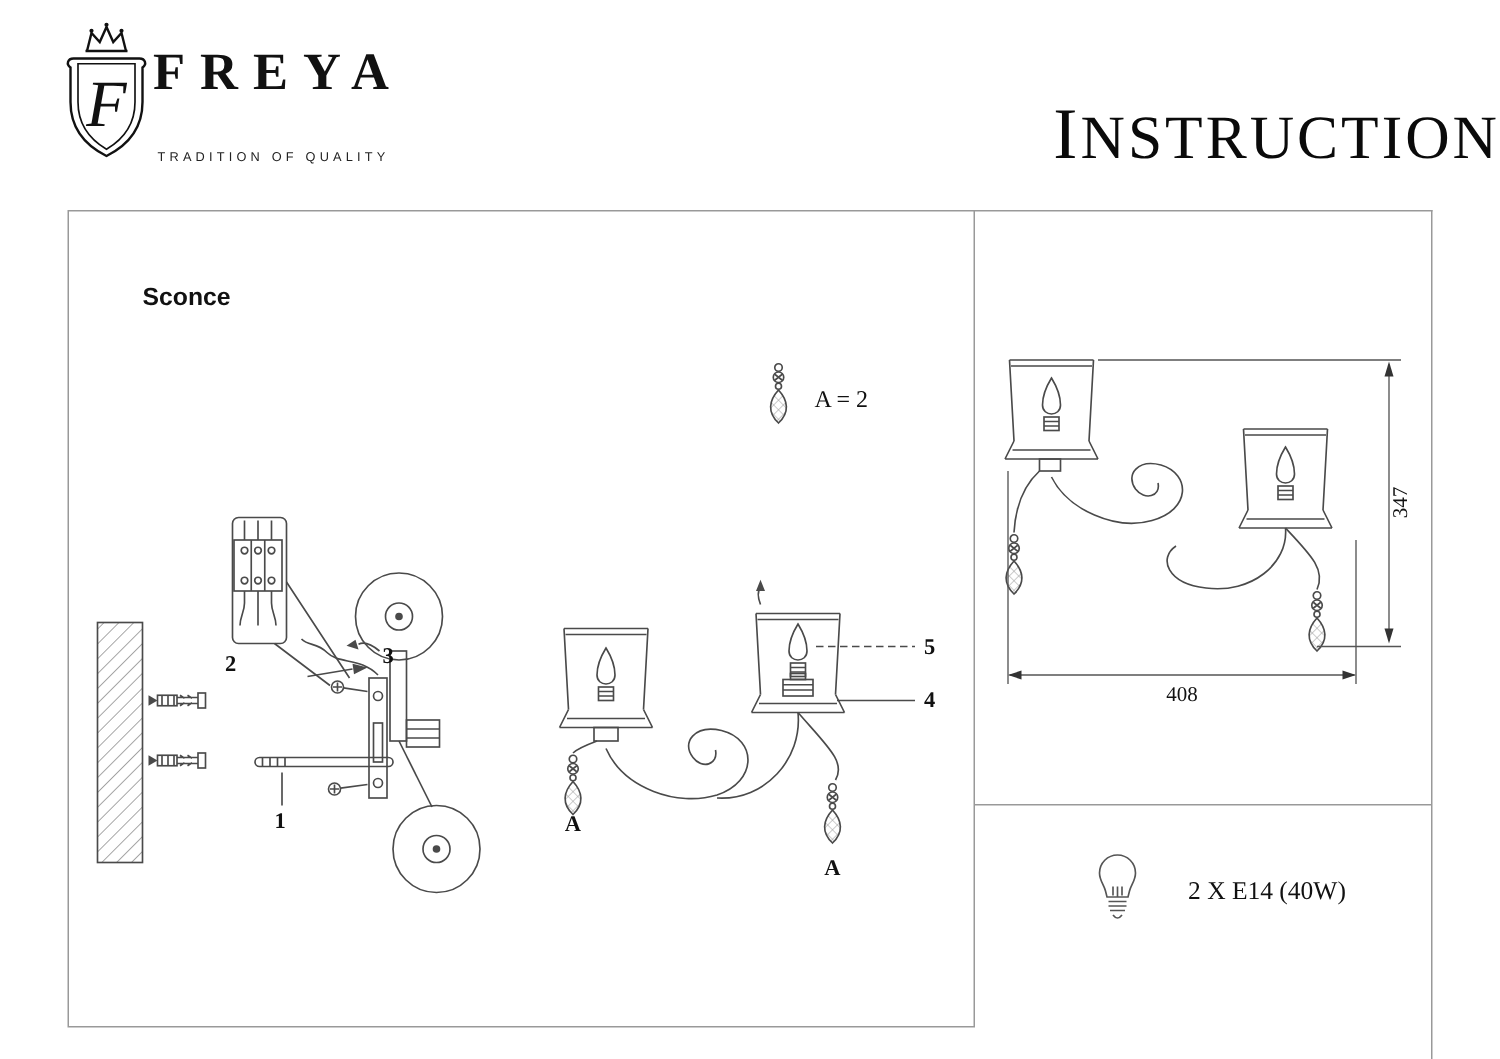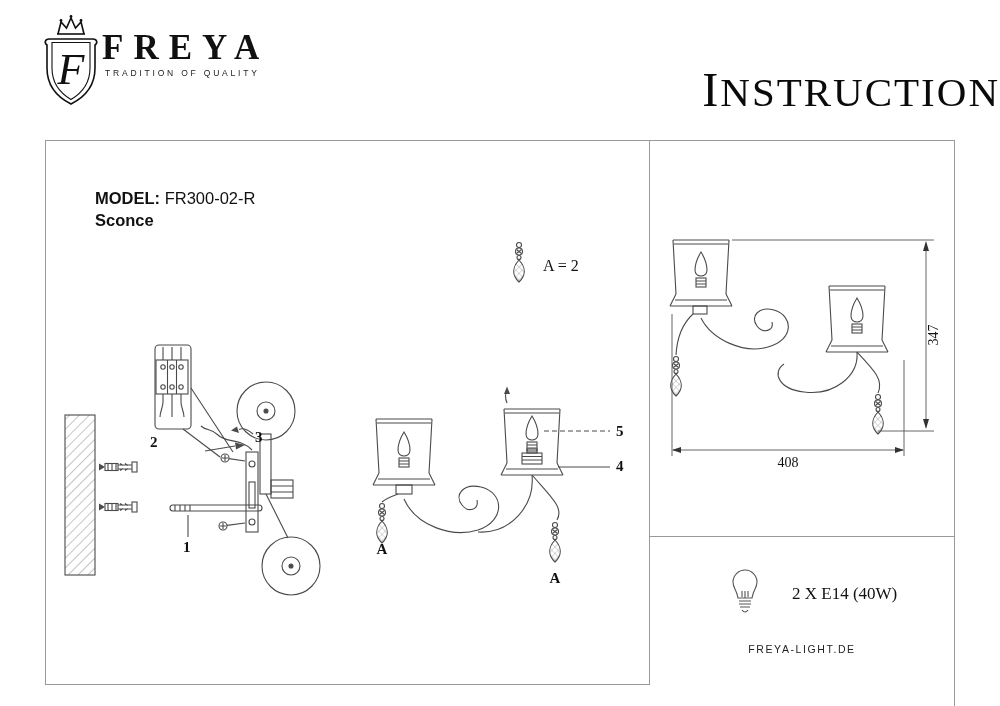--- a/index.html
+++ b/index.html
@@ -13,21 +13,21 @@
   .abs { position:absolute; }
   svg { overflow:visible; display:block; }
 
   
   .brand {
     position:absolute; left:102px; top:28px;
     font:700 35px "Liberation Serif", serif;
     letter-spacing:10px; color:#111; white-space:nowrap;
   }
   .tagline {
-    position:absolute; left:105px; top:68px;
+    position:absolute; left:105px; top:99px;
     font:400 8.5px "Liberation Sans", sans-serif;
     letter-spacing:2.8px; color:#222; white-space:nowrap;
   }
   .title {
     position:absolute; left:0; right:0; top:62px;
     text-align:right;
     font:400 41px "Liberation Serif", serif;
     letter-spacing:2px; color:#0a0a0a;
   }
   .title::first-letter { font-size:118%; }
@@ -120,24 +120,20 @@
       <text x="31" y="71" text-anchor="middle" style="font:italic 400 44px 'Liberation Serif', serif; fill:#111">F</text>
     </svg>
     <div class="brand">FREYA</div>
     <div class="tagline">TRADITION OF QUALITY</div>
     <h1 class="title">INSTRUCTION</h1>
   </header>
 
   <section class="main-box">
 
     <div class="model-block">
-      <div>
-        <span class="model-label">MODEL:</span>
-        <span class="model-value">FR300-02-R</span>
-      </div>
       <div class="product-type">Sconce</div>
     </div>
 
     <svg class="abs" style="left:459px;top:97px" width="120" height="70" viewBox="0 0 120 70">
       <g stroke="#4a4a4a" fill="none" stroke-width="1.1">
         <use href="#pendant" transform="translate(14,4)"></use>
       </g>
       <text class="note" x="38" y="33">A = 2</text>
     </svg>
 
@@ -298,16 +294,15 @@
     <svg class="abs" style="left:77px;top:426px" width="36" height="50" viewBox="0 0 36 50">
       <g stroke="#555" fill="none" stroke-width="1.1">
         <path d="M18,3 a12,12 0 0 1 12,12 c0,5 -3,8 -4,12 l-1,4 h-14 l-1,-4 c-1,-4 -4,-7 -4,-12 a12,12 0 0 1 12,-12 z"></path>
         <path d="M15,24 V30 M18,24 V31 M21,24 V30"></path>
         <path d="M12,34 H24 M12,37 H24 M13,40 H23"></path>
         <path d="M15,43 Q18,47 21,43"></path>
       </g>
     </svg>
     <div class="bulb-spec">2 X E14 (40W)</div>
 
-    <div class="website">FREYA-LIGHT.DE</div>
   </section>
 
 </div>
 
 </body></html>

